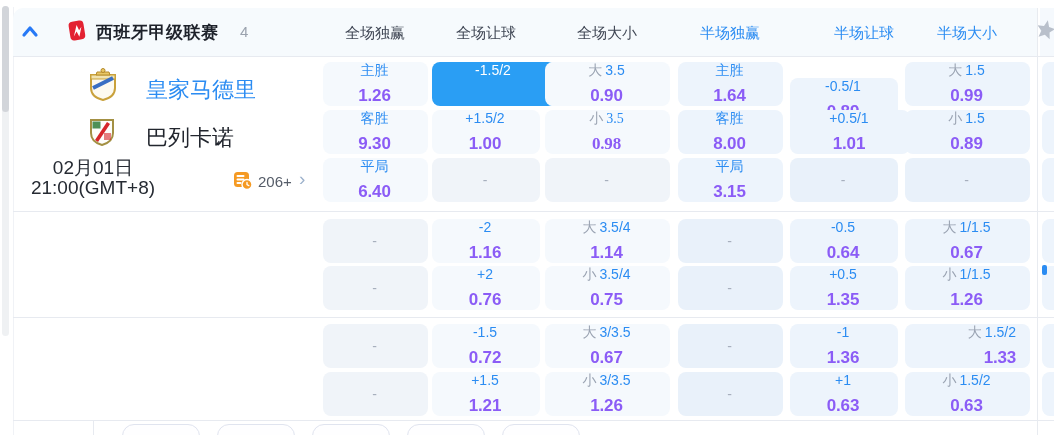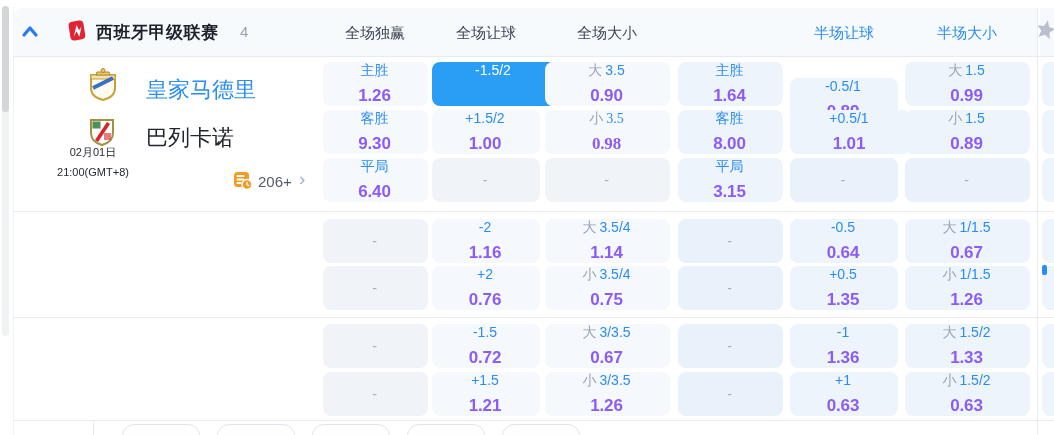--- a/index.html
+++ b/index.html
@@ -18,33 +18,33 @@
   .hdr-right-strip{position:absolute;left:1040px;top:8px;width:14px;height:48px;background:#f5f9fd;}
 
   .chev-up{position:absolute;left:19px;top:21px;width:22px;height:22px;cursor:pointer;}
   .laliga-logo{position:absolute;left:66px;top:18px;width:22px;height:26px;}
   .league-title{position:absolute;left:96px;top:21px;font-size:17px;font-weight:700;color:#1d212a;letter-spacing:.5px;}
   .league-count{position:absolute;left:240px;top:23px;font-size:15px;color:#9aa2ae;}
 
   .hcol{position:absolute;top:24px;width:120px;text-align:center;font-size:15px;color:#3f4654;}
   .hcol.half{color:#2b8cf2;}
   .hcol1{left:315px;} .hcol2{left:426px;} .hcol3{left:547px;}
-  .hcol4{left:670px;} .hcol5{left:784px;} .hcol6{left:907px;}
+  .hcol4{left:670px;} .hcol5{left:804px;} .hcol6{left:907px;}
 
   .pin-star{position:absolute;left:1036px;top:19px;width:20px;height:22px;color:#b9c0cb;cursor:pointer;}
 
   .divider{position:absolute;left:13px;width:1041px;height:1px;background:#e7eaf0;}
   .d1{top:56px;} .d2{top:211px;} .d3{top:317px;} .d4{top:420px;}
 
   
   .crest{position:absolute;}
   .team-name{position:absolute;left:146px;font-size:22px;font-weight:400;}
   .home-name{top:75px;color:#2b8cf2;}
   .away-name{top:123px;color:#22262e;}
-  .date-block{position:absolute;left:13px;top:142px;width:160px;text-align:center;font-size:11px;color:#262b33;line-height:20px;}
+  .date-block{position:absolute;left:13px;top:158px;width:160px;text-align:center;font-size:19px;color:#262b33;line-height:20px;}
   .extra-icon{position:absolute;left:233px;top:171px;width:20px;height:20px;}
   .extra-count{position:absolute;left:258px;top:173px;font-size:15px;color:#555c68;}
   .extra-chev{position:absolute;left:299px;top:168px;font-size:19px;color:#9db2cc;cursor:pointer;}
 
   
   .cell{position:absolute;height:44px;border-radius:8px;background:#f5f9fd;display:flex;align-items:center;
         justify-content:space-between;box-sizing:border-box;padding:0 14px 0 12px;cursor:pointer;flex-direction:column;}
   .cell.half{background:#edf4fc;}
   .cell.dash{background:#f0f4f9;justify-content:center;cursor:default;}
   .cell.dash.half{background:#e9f1fa;}
@@ -85,20 +85,21 @@
       <path d="M7 18 L11.5 7 L13.2 12.5 L16 9.5 L12.5 19 L10.5 13.5 Z" fill="#ffffff"></path>
     </g>
   </svg>
 
   <div class="league-title">西班牙甲级联赛</div>
   <div class="league-count">4</div>
 
   <div class="hcol hcol1">全场独赢</div>
   <div class="hcol hcol3">全场大小</div>
   <div class="hcol hcol2">全场让球</div>
+  <div class="hcol half hcol4">半场独赢</div>
   <div class="hcol half hcol5">半场让球</div>
   <div class="hcol half hcol6">半场大小</div>
 
   <svg class="pin-star" viewBox="0 0 20 22">
     <path d="M10 1 L12.6 7.4 L19 8.2 L14.2 12.6 L15.7 19.2 L10 15.8 L4.3 19.2 L5.8 12.6 L1 8.2 L7.4 7.4 Z" fill="#b9c0cb" transform="rotate(12 10 10)"></path>
   </svg>
 
   <div class="divider d1"></div>
   <div class="divider d2"></div>
   <div class="divider d3"></div>
@@ -261,21 +262,21 @@
         <span class="lbl"><span class="pfx">大</span><span>3/3.5</span></span>
         <span class="val">0.67</span>
       </div>
       <div class="cell half dash" style="left: 678px; top: 324px; width: 105px;">
         <span class="dashch">-</span>
       </div>
       <div class="cell half" style="left: 790px; top: 324px; width: 108px;">
         <span class="lbl">-1</span>
         <span class="val">1.36</span>
       </div>
-      <div class="cell half" style="left: 905px; top: 324px; width: 125px;">
+      <div class="cell half" style="left: 905px; top: 324px; width: 125px; align-items: flex-end;">
         <span class="lbl"><span class="pfx">大</span><span>1.5/2</span></span>
         <span class="val">1.33</span>
       </div>
       <div class="cell dash" style="left: 323px; top: 372px; width: 105px;">
         <span class="dashch">-</span>
       </div>
       <div class="cell" style="left: 432px; top: 372px; width: 108px;">
         <span class="lbl">+1.5</span>
         <span class="val">1.21</span>
       </div>

